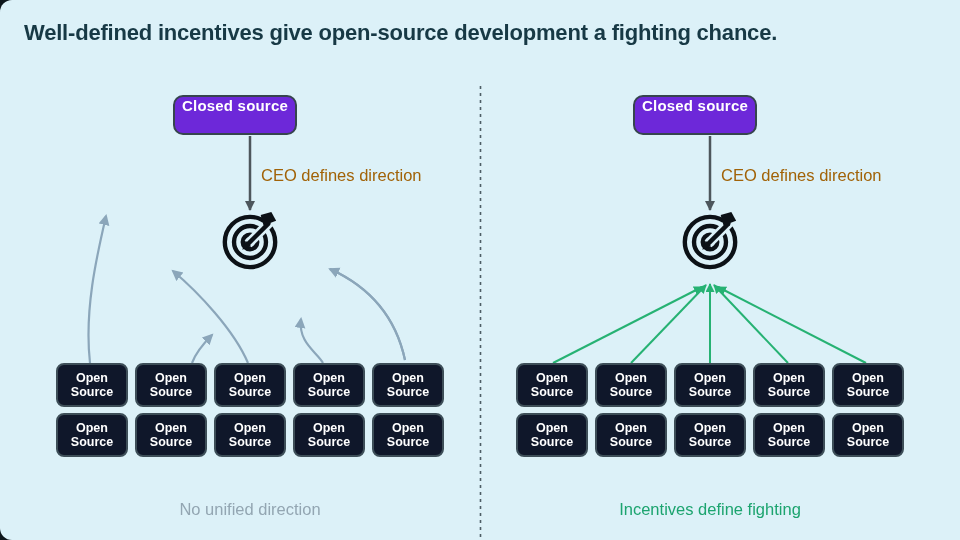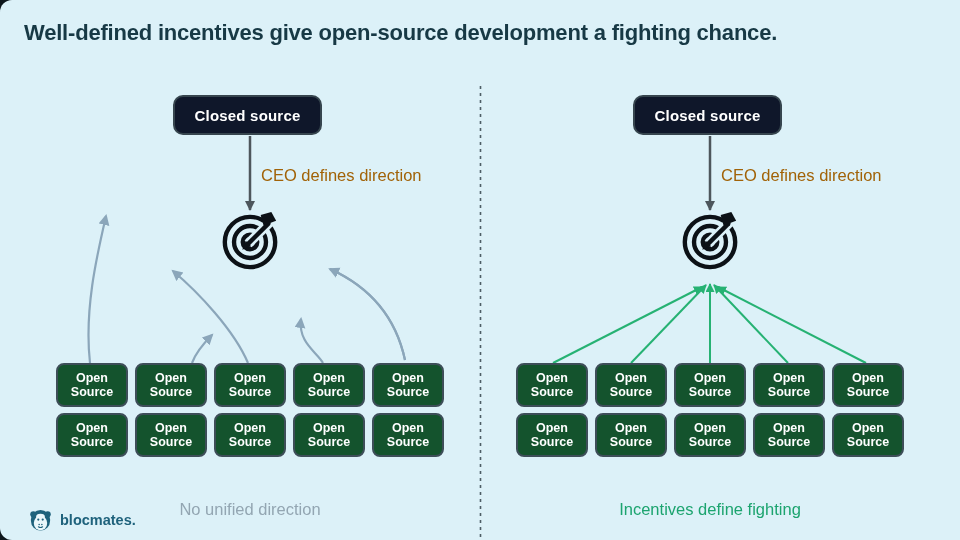--- a/index.html
+++ b/index.html
@@ -14,25 +14,25 @@
   }
   .title {
     position: absolute; left: 24px; top: 20px; width: 912px;
     margin: 0;
     font-size: 22px; font-weight: 800; letter-spacing: -0.2px;
     color: #173945;
   }
   .overlay { position: absolute; left: 0; top: 0; width: 960px; height: 540px; }
 
   .closed-box {
-    position: absolute; top: 95px; width: 149px; height: 40px;
-    background: #0f172a;
+    position: absolute; top: 95px; width: 124px; height: 40px;
+    background: #6d28d9;
     border: 2.5px solid #36454e; border-radius: 10px;
     box-sizing: border-box;
-    display: flex; align-items: center; justify-content: center;
+    display: flex; justify-content: center;
     color: #ffffff; font-size: 15px; font-weight: 800; letter-spacing: 0.2px;
   }
   .closed-box.left  { left: 173px; }
   .closed-box.right { left: 633px; }
 
   .ceo-label {
     position: absolute; top: 166px; height: 20px;
     font-size: 16.5px; font-weight: 500; color: #a16207;
     white-space: nowrap;
   }
@@ -44,21 +44,21 @@
   .target.right { left: 679px; }
 
   .grid {
     position: absolute; top: 363px; width: 388px;
     display: flex; flex-wrap: wrap; column-gap: 7px; row-gap: 6px;
   }
   .grid.left  { left: 56px; }
   .grid.right { left: 516px; }
   .osbox {
     width: 72px; height: 44px; box-sizing: border-box;
-    background: #14532d;
+    background: #0f172a;
     border: 2px solid #3d4e58; border-radius: 8px;
     display: flex; align-items: center; justify-content: center; text-align: center;
     color: #ffffff; font-size: 12.5px; font-weight: 700; line-height: 14.5px;
     padding: 2px;
   }
   .caption {
     position: absolute; top: 470px; width: 300px; height: 22px;
     text-align: center; font-size: 16.5px; font-weight: 500; margin-top: 30px;
   }
   .caption.left  { left: 100px; color: #93a6b2; }
@@ -174,29 +174,14 @@
     <div class="osbox">Open Source</div>
     <div class="osbox">Open Source</div>
     <div class="osbox">Open Source</div>
     <div class="osbox">Open Source</div>
     <div class="osbox">Open Source</div>
     <div class="osbox">Open Source</div>
   </div>
 
   <div class="caption right">Incentives define fighting</div>
 
-  <div class="brand">
-    <svg width="23" height="26" viewBox="0 0 24 26">
-      <circle cx="4.5" cy="7" r="3.2" fill="#1e627c"></circle>
-      <circle cx="19.5" cy="7" r="3.2" fill="#1e627c"></circle>
-      <rect x="2" y="2.5" width="20" height="21.5" rx="10" fill="#1e627c"></rect>
-      <ellipse cx="12" cy="16.2" rx="7" ry="7.6" fill="#eaf7fb"></ellipse>
-      <ellipse cx="12" cy="9.8" rx="4.6" ry="3.4" fill="#eaf7fb"></ellipse>
-      <circle cx="9.7" cy="12.6" r="1.15" fill="#1e627c"></circle>
-      <circle cx="14.3" cy="12.6" r="1.15" fill="#1e627c"></circle>
-      <circle cx="10.6" cy="17.6" r="0.8" fill="#1e627c"></circle>
-      <circle cx="13.4" cy="17.6" r="0.8" fill="#1e627c"></circle>
-      <path d="M9.8,20 Q12,21.6 14.2,20" fill="none" stroke="#1e627c" stroke-width="1.1" stroke-linecap="round"></path>
-    </svg>
-    <span class="brand-text">blocmates.</span>
-  </div>
 
 </div>
 
 </body></html>

